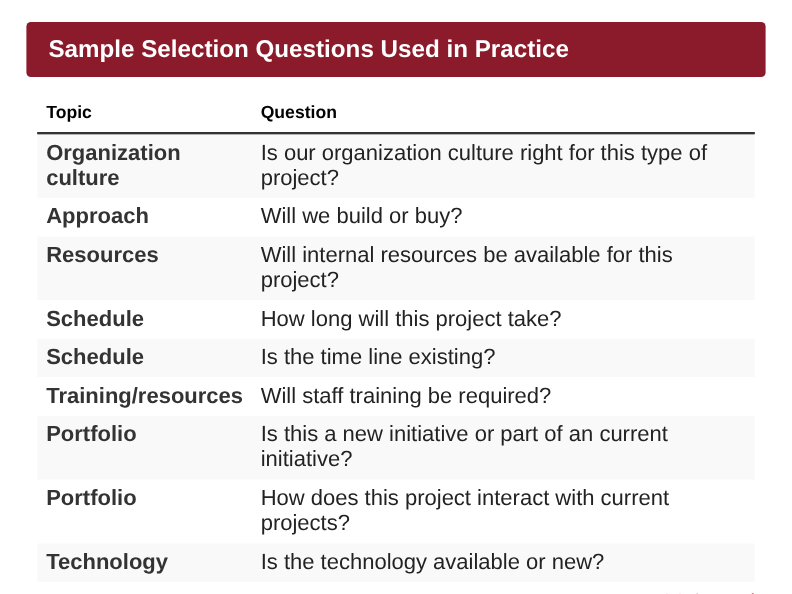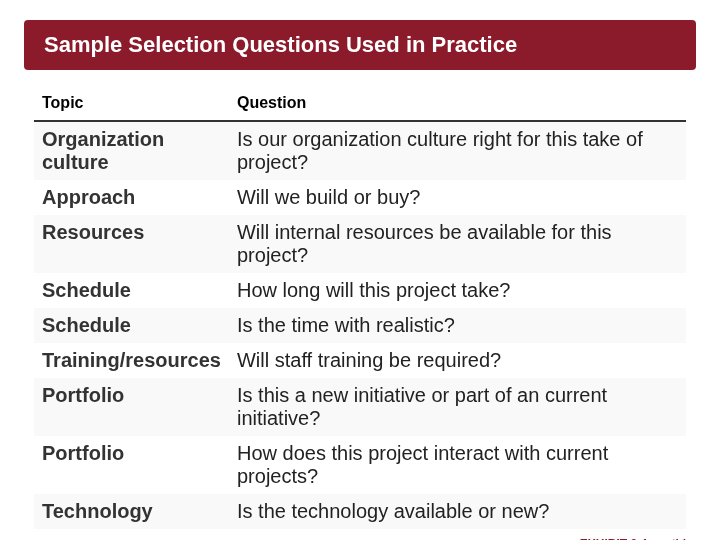--- a/index.html
+++ b/index.html
@@ -112,37 +112,37 @@
     <table class="table">
       <thead>
         <tr>
           <th>Topic</th>
           <th>Question</th>
         </tr>
       </thead>
       <tbody id="table-body">
       <tr>
             <td>Organization culture</td>
-            <td>Is our organization culture right for this take of project?</td>
+            <td>Is our organization culture right for this type of project?</td>
           </tr>
           <tr>
             <td>Approach</td>
             <td>Will we build or buy?</td>
           </tr>
           <tr>
             <td>Resources</td>
             <td>Will internal resources be available for this project?</td>
           </tr>
           <tr>
             <td>Schedule</td>
             <td>How long will this project take?</td>
           </tr>
           <tr>
             <td>Schedule</td>
-            <td>Is the time with realistic?</td>
+            <td>Is the time line existing?</td>
           </tr>
           <tr>
             <td>Training/resources</td>
             <td>Will staff training be required?</td>
           </tr>
           <tr>
             <td>Portfolio</td>
             <td>Is this a new initiative or part of an current initiative?</td>
           </tr>
           <tr>

